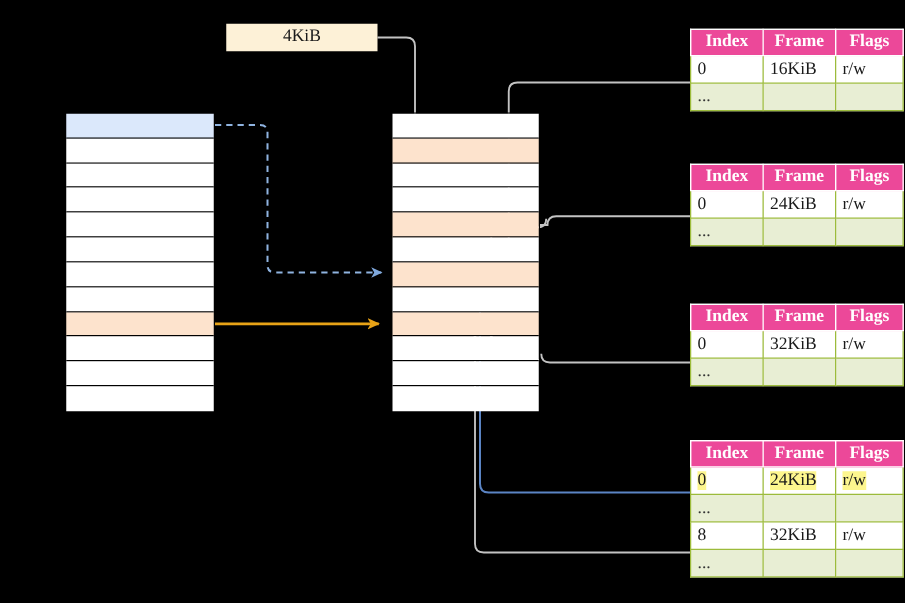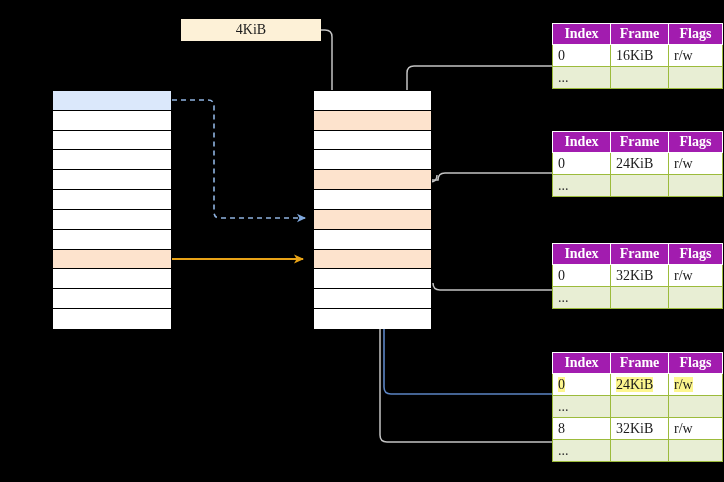--- a/index.html
+++ b/index.html
@@ -11,21 +11,21 @@
   .memrow:last-child{border-bottom:none;}
   .memrow.blue{background:#dbe8fb;}
   .memrow.peach{background:#fde3cd;}
   
   .labelbox{position:absolute;background:#fdf1d7;color:#1a1a1a;
             display:flex;align-items:center;justify-content:center;
             font-size:14px;box-sizing:border-box;}
   
   .pt{position:absolute;border-collapse:collapse;border:1px solid #9cbb3b;
       table-layout:fixed;background:#fff;}
-  .pt th{background:#a21caf;color:#fff;font-weight:bold;font-size:14px;
+  .pt th{background:#ec4899;color:#fff;font-weight:bold;font-size:14px;
          text-align:center;border:1px solid #fff;padding:2px 4px;height:20px;
          box-sizing:border-box;}
   .pt td{background:#fff;color:#1a1a1a;font-size:14px;text-align:left;
          border:1px solid #9cbb3b;padding:1px 5px;height:22px;box-sizing:border-box;
          white-space:nowrap;overflow:hidden;}
   .pt tr.ellip td{background:#e8eed4;color:#333;}
   
   #wires{position:absolute;left:0;top:0;width:724px;height:482px;pointer-events:none;}
 </style>
 </head>
@@ -61,21 +61,21 @@
     <path d="M437,175 Q437,182 430,182 L400,182 Q393,182 393,189 L393,208" fill="none" stroke="#c3c3c3" stroke-width="1.5" marker-end="url(#ah-gray)"></path>
 
     <path d="M552,290 L440,290 Q433,290 433,283 L433,283" fill="none" stroke="#c3c3c3" stroke-width="1.5"></path>
     <path d="M432,288 L400,288 Q393,288 393,281 L393,268" fill="none" stroke="#c3c3c3" stroke-width="1.5" marker-end="url(#ah-gray)"></path>
 
     <path d="M552,394 L391,394 Q384,394 384,387 L384,232" fill="none" stroke="#5b84c4" stroke-width="1.6" marker-end="url(#ah-blue)"></path>
 
     <path d="M552,442 L387,442 Q380,442 380,435 L380,268" fill="none" stroke="#c3c3c3" stroke-width="1.5" marker-end="url(#ah-gray)"></path>
   </svg>
 
-  <div class="labelbox" style="left:181px;top:19px;width:140px;height:22px;">
+  <div class="labelbox" style="left:181px;top:19px;width:121px;height:22px;">
     <span>4KiB</span>
   </div>
 
   <div class="memtbl" id="left-col" style="left:52px;top:90px;width:120px;height:238px;">
       <div class="memrow blue" style="height: 19.8333px;"></div>
       <div class="memrow" style="height: 19.8333px;"></div>
       <div class="memrow" style="height: 19.8333px;"></div>
       <div class="memrow" style="height: 19.8333px;"></div>
       <div class="memrow" style="height: 19.8333px;"></div>
       <div class="memrow" style="height: 19.8333px;"></div>

